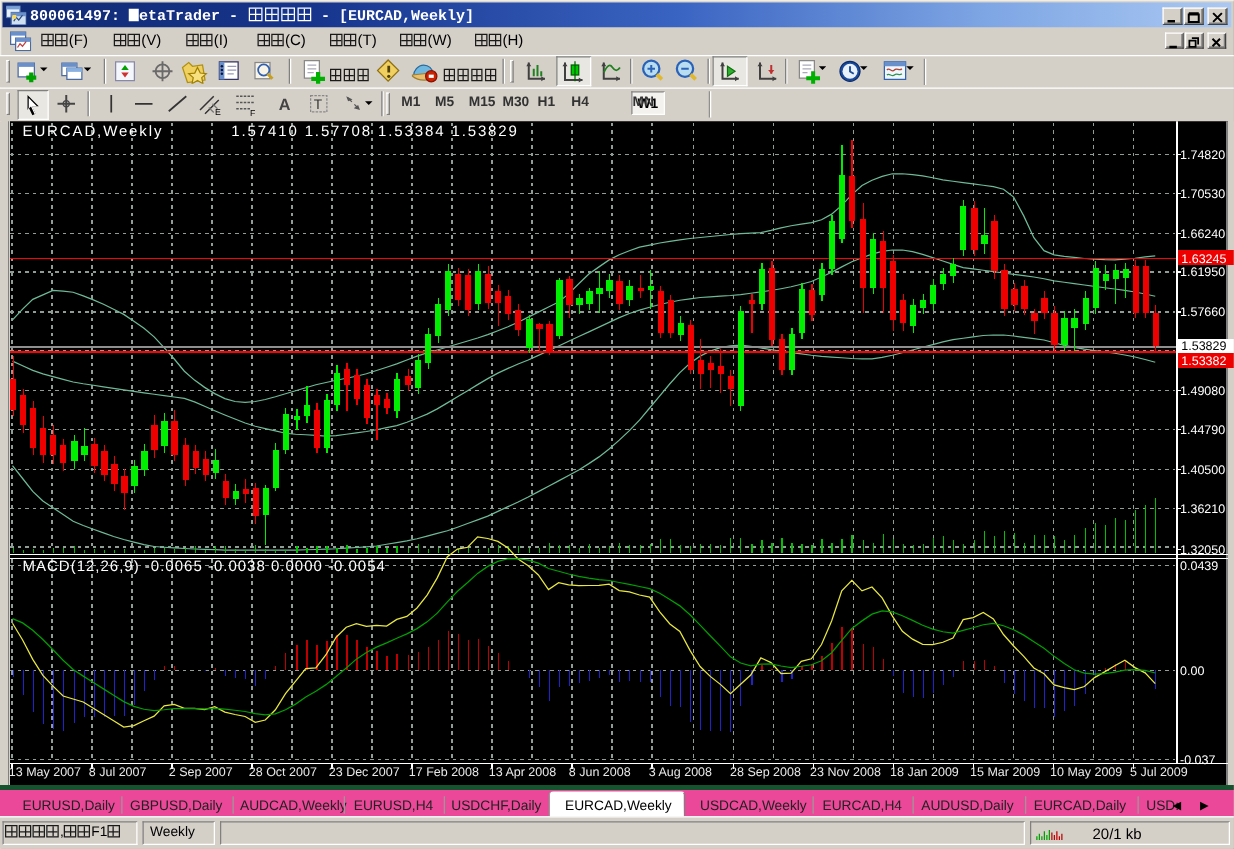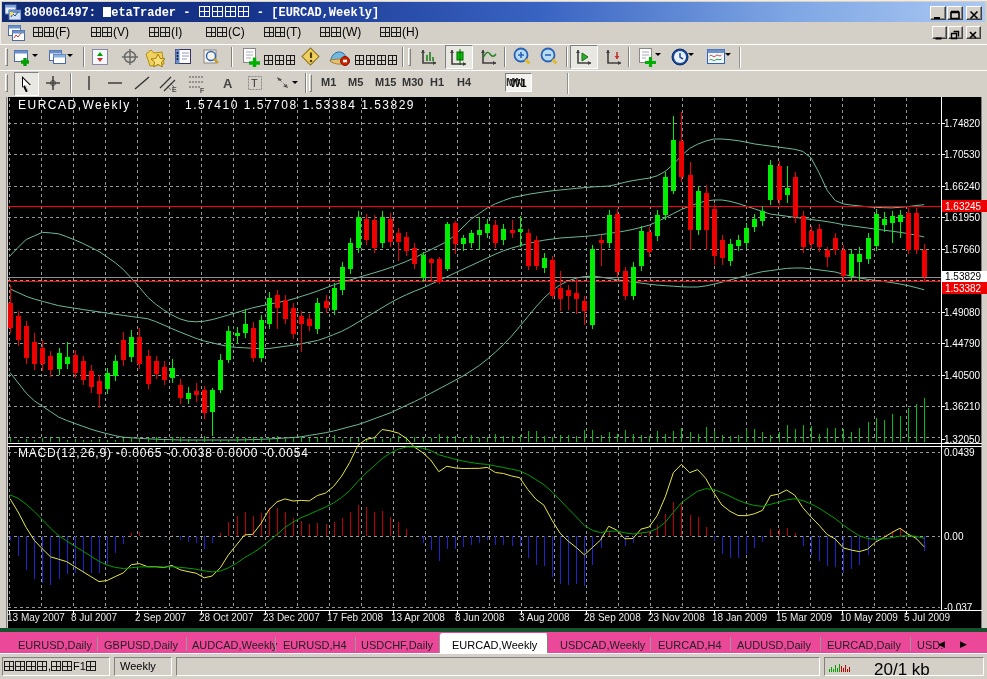--- a/index.html
+++ b/index.html
@@ -424,14 +424,14 @@
  <div style="position:absolute;left:2px;top:3px;width:108px;height:19px;border:1px solid;border-color:#808080 #fff #fff #808080"></div>
  <div style="position:absolute;left:114px;top:3px;width:58px;height:19px;border:1px solid;border-color:#808080 #fff #fff #808080"></div>
  <div style="position:absolute;left:176px;top:3px;width:644px;height:19px;border:1px solid;border-color:#808080 #fff #fff #808080"></div>
  <div style="position:absolute;left:824px;top:3px;width:160px;height:19px;border:1px solid;border-color:#808080 #fff #fff #808080"></div>
  <div style="position:absolute;left:4px;top:6px;font-size:11px;color:#000"><span class="cn"></span><span class="cn"></span><span class="cn"></span><span class="cn"></span>,<span class="cn"></span><span class="cn"></span>F1<span class="cn"></span></div>
  <div style="position:absolute;left:120px;top:6px;font-size:11px;color:#000">Weekly</div>
  <svg style="position:absolute;left:828px;top:6px" width="28" height="12">
   <path d="M1.5 12V9M3.5 12V7M5.5 12V9M7.5 12V5M9.5 12V8M11.5 12V4" stroke="#00a000"></path>
   <path d="M13.5 12V6M15.5 12V8M17.5 12V5M19.5 12V9M21.5 12V7" stroke="#c00000"></path>
  </svg>
- <div style="position:absolute;left:874px;top:6px;font-size:17px;color:#000">20/1 kb</div>
+ <div style="position:absolute;left:874px;top:6px;font-size:12px;color:#000">20/1 kb</div>
 </div>
 </div>
 </body></html>

